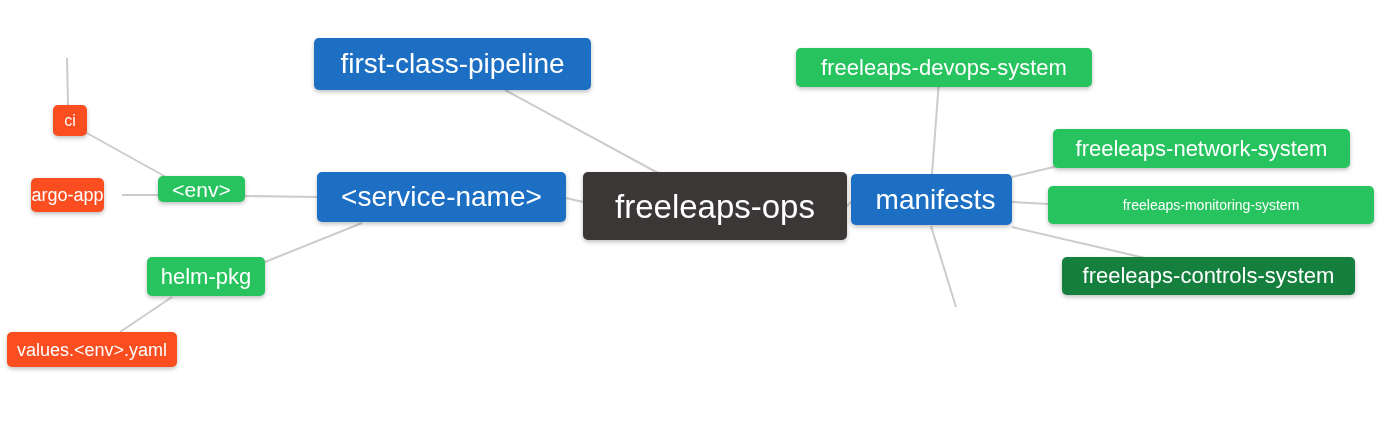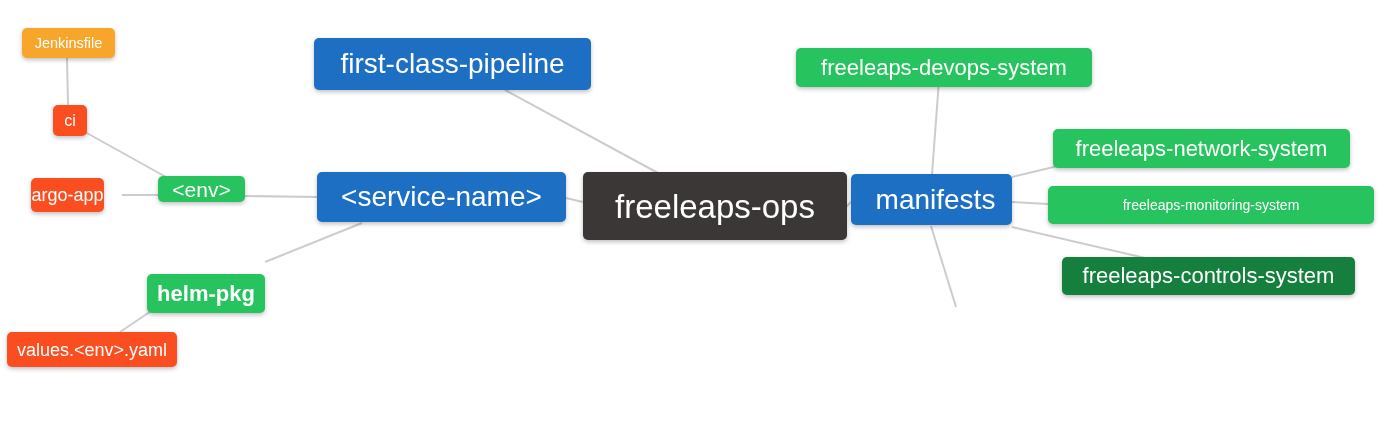--- a/index.html
+++ b/index.html
@@ -53,25 +53,24 @@
       <line x1="566" y1="198" x2="583" y2="202" stroke="#cccccc"></line>
       <line x1="846" y1="207" x2="852" y2="201" stroke="#cccccc"></line>
       <line x1="932" y1="174" x2="940" y2="67" stroke="#cccccc"></line>
       <line x1="1012" y1="177" x2="1125" y2="150" stroke="#cccccc"></line>
       <line x1="1012" y1="202" x2="1048" y2="204" stroke="#cccccc"></line>
       <line x1="1012" y1="227" x2="1145" y2="258" stroke="#cccccc"></line>
       <line x1="931" y1="226" x2="956" y2="307" stroke="#cccccc"></line>
     </g>
   </svg>
 
-  <div class="node" style="left: 22px; top: 28px; width: 93px; height: 30px; font-size: 14.5px; background-color: rgb(247, 166, 43);">Jenkinsfile</div>
   <div class="node" style="left: 53px; top: 105px; width: 34px; height: 31px; font-size: 16px; background-color: rgb(250, 78, 33);">ci</div>
   <div class="node" style="left: 31px; top: 178px; width: 73px; height: 34px; font-size: 18px; background-color: rgb(250, 78, 33);">argo-app</div>
   <div class="node" style="left: 158px; top: 176px; width: 87px; height: 26px; font-size: 21px; background-color: rgb(39, 195, 95);">&lt;env&gt;</div>
-  <div class="node" style="left: 147px; top: 274px; width: 118px; height: 39px; font-size: 22px; background-color: rgb(39, 195, 95); font-weight: bold;">helm-pkg</div>
+  <div class="node" style="left: 147px; top: 257px; width: 118px; height: 39px; font-size: 22px; background-color: rgb(39, 195, 95);">helm-pkg</div>
   <div class="node" style="left: 7px; top: 332px; width: 170px; height: 35px; font-size: 18px; background-color: rgb(250, 78, 33);">values.&lt;env&gt;.yaml</div>
   <div class="node" style="left: 314px; top: 38px; width: 277px; height: 52px; font-size: 28px; background-color: rgb(29, 111, 196);">first-class-pipeline</div>
   <div class="node" style="left: 317px; top: 172px; width: 249px; height: 50px; font-size: 28px; background-color: rgb(29, 111, 196);">&lt;service-name&gt;</div>
   <div class="node" style="left: 583px; top: 172px; width: 264px; height: 68px; font-size: 33px; background-color: rgb(59, 55, 55);">freeleaps-ops</div>
   <div class="node" style="left: 851px; top: 174px; width: 161px; height: 51px; font-size: 28px; background-color: rgb(29, 111, 196); padding-left: 8px;">manifests</div>
   <div class="node" style="left: 796px; top: 28px; width: 296px; height: 39px; font-size: 22px; background-color: rgb(39, 195, 95); margin-top: 20px;">freeleaps-devops-system</div>
   <div class="node" style="left: 1053px; top: 111px; width: 297px; height: 39px; font-size: 22px; background-color: rgb(39, 195, 95); margin-top: 18px;">freeleaps-network-system</div>
   <div class="node" style="left: 1048px; top: 186px; width: 326px; height: 38px; font-size: 14px; background-color: rgb(39, 195, 95);">freeleaps-monitoring-system</div>
   <div class="node" style="left: 1062px; top: 257px; width: 293px; height: 38px; font-size: 22px; background-color: #15803d;">freeleaps-controls-system</div>
 

